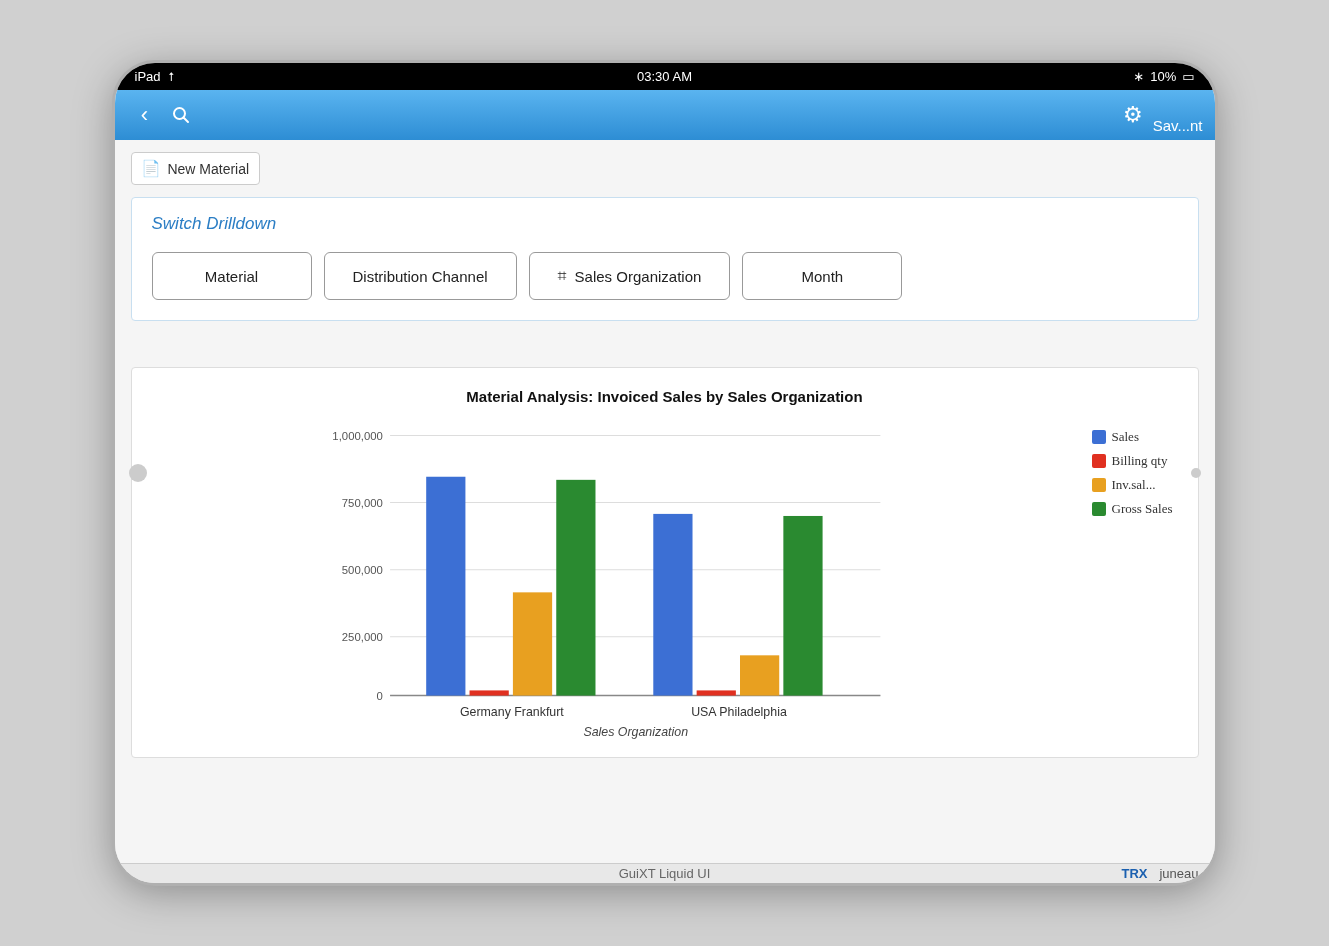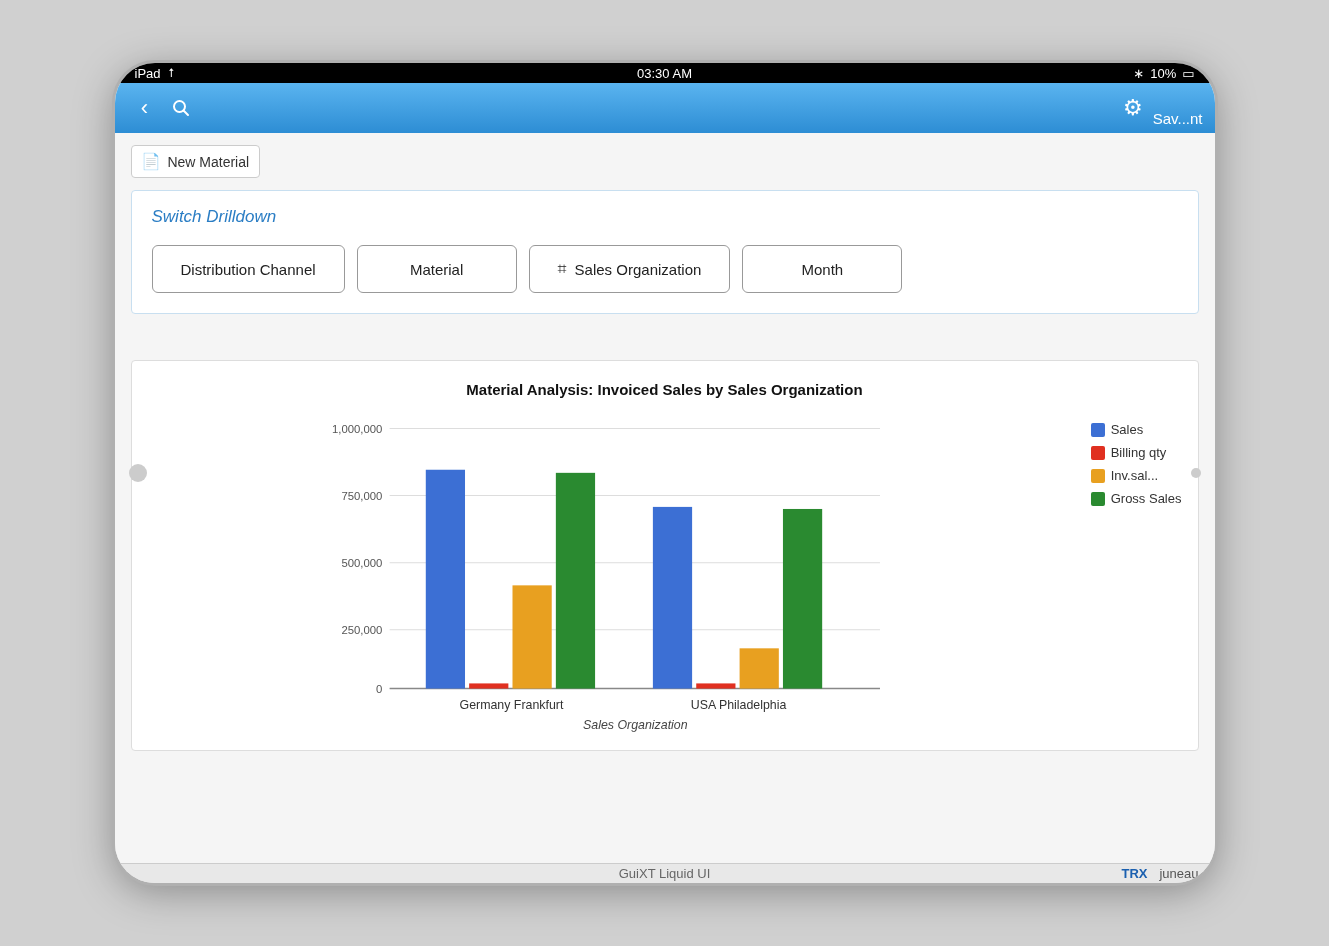--- a/index.html
+++ b/index.html
@@ -25,21 +25,21 @@
     }
 
     
     .status-bar {
       background: #000;
       color: #fff;
       display: flex;
       align-items: center;
       justify-content: space-between;
       padding: 0 20px;
-      height: 20px;
+      height: 27px;
       font-size: 13px;
       font-weight: 500;
       flex-shrink: 0;
     }
     .status-left { display: flex; align-items: center; gap: 8px; }
     .status-center { position: absolute; left: 50%; transform: translateX(-50%); }
     .status-right { display: flex; align-items: center; gap: 6px; }
     .wifi-icon { font-size: 12px; }
 
     
@@ -194,20 +194,21 @@
       width: 100%;
       height: 320px;
       display: block;
     }
     .chart-legend {
       display: flex;
       flex-direction: column;
       gap: 8px;
       padding-top: 8px;
       min-width: 90px;
+      font-family: Liberation Serif, serif;
     }
     .legend-item {
       display: flex;
       align-items: center;
       gap: 6px;
       font-size: 13px;
       color: #333;
     }
     .legend-color {
       width: 14px;
@@ -303,24 +304,24 @@
       <button class="toolbar-btn">
         <span class="toolbar-icon">📄</span>
         <span>New Material</span>
       </button>
     </div>
 
     <div class="drilldown-panel">
       <div class="drilldown-title">Switch Drilldown</div>
       <div class="drilldown-buttons">
         <button class="drilldown-btn">
-          <span>Distribution Channel</span>
+          <span>Material</span>
         </button>
         <button class="drilldown-btn">
-          <span>Material</span>
+          <span>Distribution Channel</span>
         </button>
         <button class="drilldown-btn">
           <span style="font-size:16px;">⌗</span>
           <span>Sales Organization</span>
         </button>
         <button class="drilldown-btn">
           <span>Month</span>
         </button>
       </div>
     </div>

